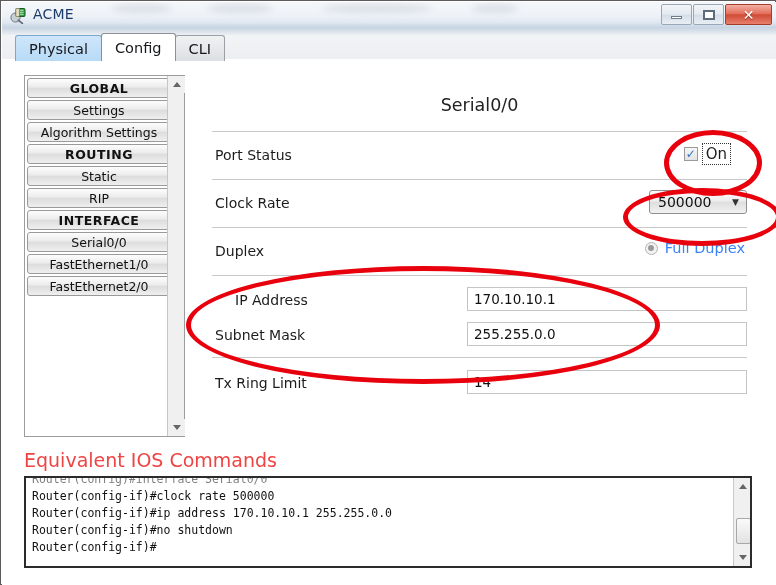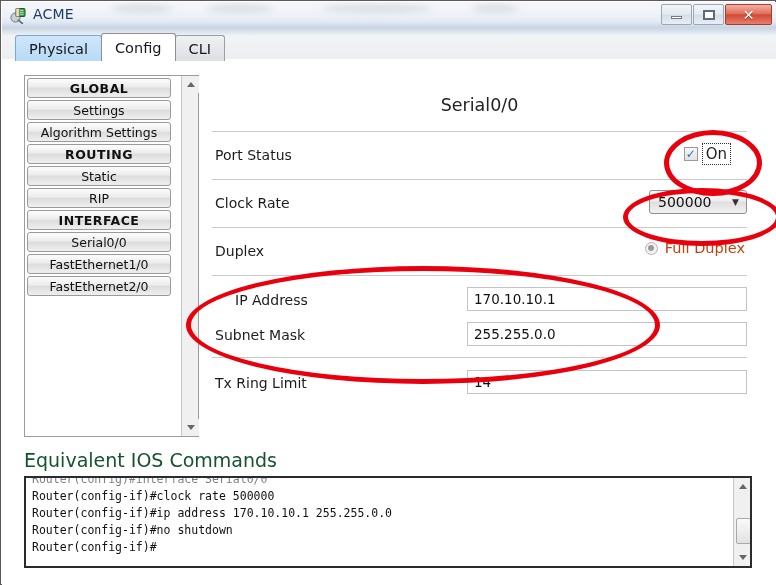--- a/index.html
+++ b/index.html
@@ -99,21 +99,21 @@
     position:absolute;left:1px;bottom:-1px;width:774px;height:1px;background:#8d9196;
   }
 
   
   .body-area{
     position:absolute;left:1px;top:58px;width:774px;height:526px;background:#fff;
   }
 
   
   .sidebar{
-    position:absolute;left:22px;top:16px;width:175px;height:362px;
+    position:absolute;left:22px;top:16px;width:161px;height:362px;
     border:1px solid #9c9c9c;background:#fff;box-sizing:border-box;
   }
   .side-list{position:absolute;left:2px;top:2px;width:144px;}
   .side-btn{
     height:20px;margin-bottom:2px;box-sizing:border-box;
     border:1px solid #9a9a9a;border-radius:3px;
     background:linear-gradient(to bottom,#fdfdfd 0%,#ebebeb 46%,#dcdcdc 50%,#efefef 100%);
     display:flex;align-items:center;justify-content:center;
     font-size:12.5px;color:#111;white-space:nowrap;
   }
@@ -161,33 +161,33 @@
     font-size:15px;color:#1c1c1c;padding:1px 3px;
     border:1px dotted #333;
   }
   .radiorow{position:absolute;display:flex;align-items:center;gap:7px;}
   .radio{
     width:13px;height:13px;border-radius:50%;box-sizing:border-box;
     border:1px solid #b3b3b3;background:#f2f2f2;
     display:flex;align-items:center;justify-content:center;
   }
   .radio i{width:6px;height:6px;border-radius:50%;background:#9a9a9a;display:block;}
-  .radiolabel{font-size:14.5px;color:#c2410c;}
+  .radiolabel{font-size:14.5px;color:#3b82f6;}
   .combo{
     position:absolute;height:24px;box-sizing:border-box;
     border:1px solid #8f8f8f;border-radius:3px;
     background:linear-gradient(to bottom,#fcfcfc 0%,#ededed 46%,#dedede 50%,#f2f2f2 100%);
     display:flex;align-items:center;justify-content:space-between;
     padding:0 7px 0 8px;font-size:14px;color:#111;
   }
 
   
   .ios-heading{
     position:absolute;left:22px;top:390px;
-    font-size:19px;color:#14532d;
+    font-size:19px;color:#ef4444;
   }
   .ios-box{
     position:absolute;left:22px;top:417px;width:728px;height:92px;
     border:2px solid #2b2b2b;background:#fff;box-sizing:border-box;overflow:hidden;
   }
   .ios-lines{
     position:absolute;left:6px;top:-7px;width:692px;
   }
   .ios-line{
     font-family:"DejaVu Sans Mono","Liberation Mono",monospace;

